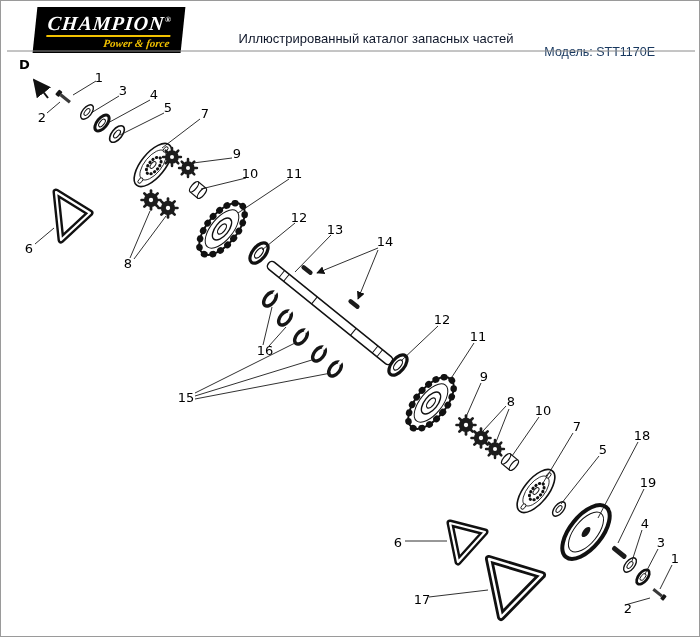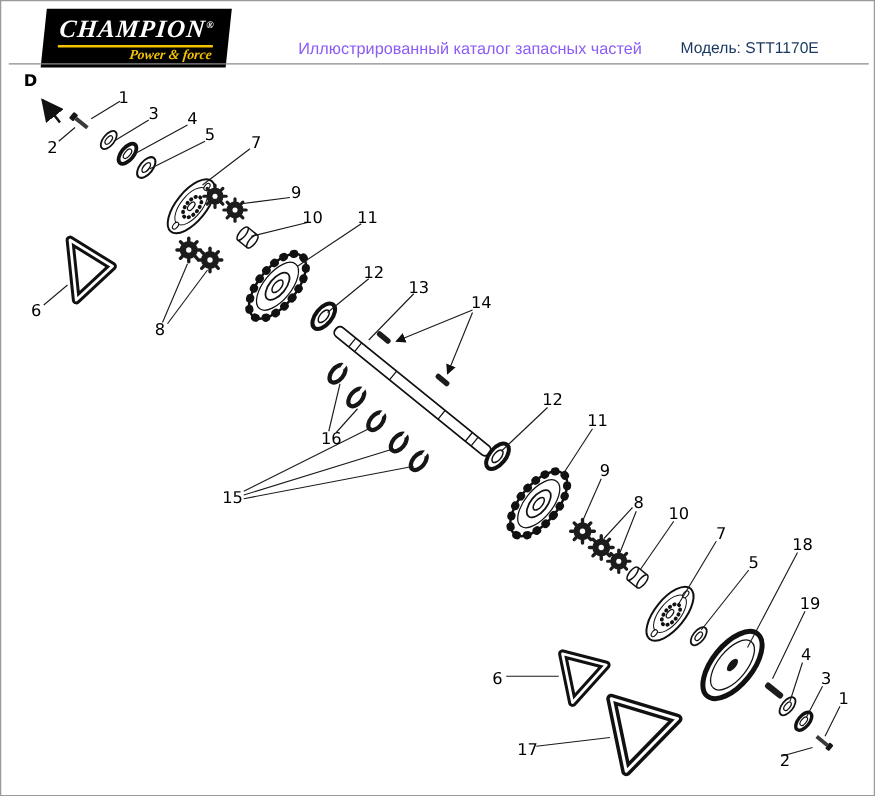--- a/index.html
+++ b/index.html
@@ -17,24 +17,24 @@
     font-size:20px; line-height:21px; letter-spacing:1px; white-space:nowrap;
   }
   .logo-main .reg { font-size:8px; vertical-align:super; }
   .logo-sub {
     font-family:"Liberation Serif", serif; font-style:italic; font-weight:bold;
     font-size:11px; line-height:13px; color:#f2c200; text-align:right;
     border-top:2px solid #f2c200; margin-top:1px; white-space:nowrap;
   }
   .catalog-title {
     position:absolute; top:30px; left:175px; width:400px; text-align:center;
-    font-size:13px; color:#8b5cf6;
+    font-size:13px; color:#0f172a;
   }
   .model-label {
-    position:absolute; top:30px; right:44px; font-size:12.5px; color:#17375e;
+    position:absolute; top:44px; right:44px; font-size:12.5px; color:#17375e;
   }
   svg.diagram { position:absolute; left:0; top:0; }
   text.co { font-family:"DejaVu Sans", sans-serif; font-size:13px; fill:#000; }
 </style>
 </head>
 <body>
 
 <div class="page">
 
   <div class="logo">

